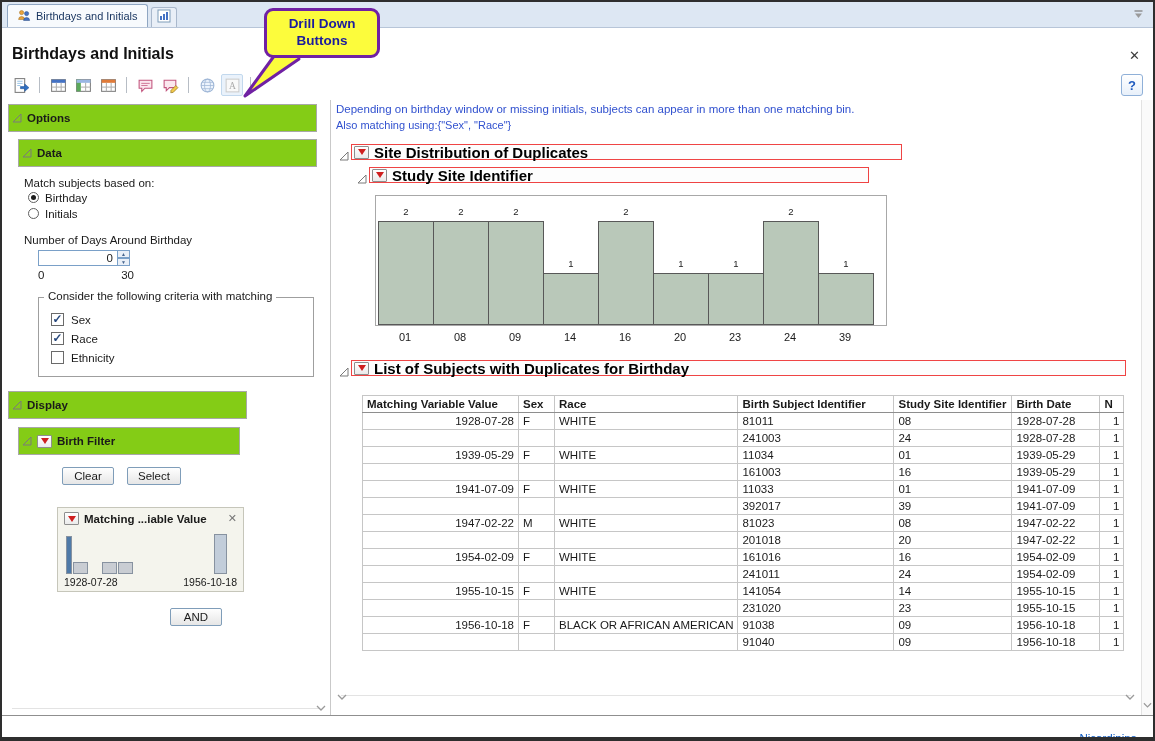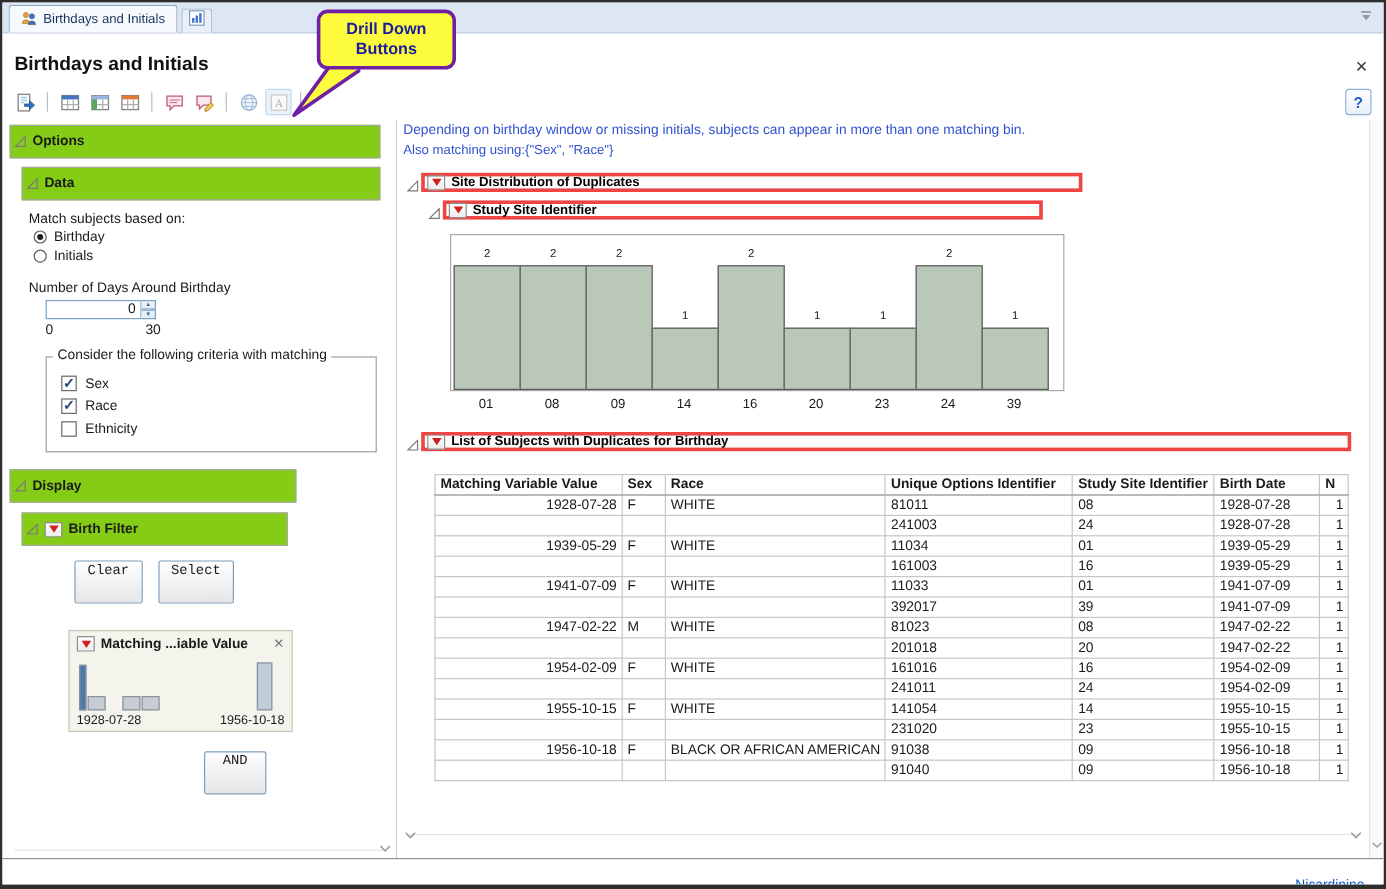--- a/index.html
+++ b/index.html
@@ -78,38 +78,38 @@
   .spin { width:12px; display:flex; flex-direction:column; }
   .spin div { flex:1; border:1px solid #7aa0c8; border-left:none; background:#e9eff7;
     font-size:5px; line-height:6px; text-align:center; color:#47668f; cursor:pointer; }
   .rangerow { width:96px; margin:3px 0 0 36px; display:flex; justify-content:space-between; }
   .groupbox { margin:16px 16px 0 36px; border:1px solid #9f9f9f; padding:12px 10px 9px 12px; position:relative; }
   .groupbox .legend { position:absolute; top:-8px; left:5px; background:#fff; padding:0 4px; white-space:nowrap; }
   .checkrow { display:flex; align-items:center; height:19px; cursor:pointer; }
   .cbox { width:13px; height:13px; border:1px solid #6a6a6a; background:#fff; margin-right:7px;
     font-size:12px; line-height:11px; font-weight:bold; color:#26477c; text-align:center; flex:none; }
   .btnrow { display:flex; gap:13px; margin:12px 0 0 60px; }
-  .jbtn { height:36px; min-width:52px; padding:0 10px; border:1px solid #7f9db9; border-radius:2px;
+  .jbtn { height:18px; min-width:52px; padding:0 10px; border:1px solid #7f9db9; border-radius:2px;
     background:linear-gradient(#fefefe,#e6e6e6); font-size:11.5px; text-align:center;
-    line-height:16px; cursor:pointer;font-family:Liberation Mono, monospace; }
+    line-height:16px; cursor:pointer; }
   .filtercard { margin:22px 0 0 55px; width:187px; background:#f4f4ed; border:1px solid #c6c6ba;
     padding:4px 6px 3px 6px; }
   .fc-title { display:flex; align-items:center; }
   .fc-title b { font-size:11.5px; }
   .fc-x { margin-left:auto; color:#777; font-size:11px; cursor:pointer; }
   .minihist { position:relative; height:44px; margin-top:5px; }
   .minihist .mbar { position:absolute; bottom:0; border:1px solid #8792a0; cursor:pointer; }
   .fc-labels { display:flex; justify-content:space-between; font-size:10.5px; margin-top:2px; }
   .andbtn { margin:16px 0 0 60px;justify-content:center; }
   
   .note1 { position:absolute; left:5px; top:3px; font-size:11.5px; color:#3151cf; }
   .note2 { position:absolute; left:5px; top:19px; font-size:11px; color:#3151cf; }
   .m-disc { position:absolute; cursor:pointer; }
-  .hdrbox { position:absolute; height:16px; border:3px solid #ef4444; background:#fdfdfd;
-    display:flex; align-items:center; padding-left:2px; font-size:11px; cursor:pointer; }
+  .hdrbox { position:absolute; height:16px; border:1px solid #ef4444; background:#fdfdfd;
+    display:flex; align-items:center; padding-left:2px; font-size:15px; cursor:pointer; }
   #chart-frame { position:absolute; left:44px; top:95px; width:512px; height:131px;
     border:1px solid #a8a8a8; }
   #bars { position:absolute; left:2px; bottom:0; display:flex; align-items:flex-end; }
   .hbar { width:56px; background:#b9c8b9; border:1px solid #585858; }
   .hcount { position:absolute; font-size:9.5px; color:#222; transform:translateX(-50%); }
   .hxlab { position:absolute; top:231px; font-size:11px; color:#1a1a1a; transform:translateX(-50%); }
   
   #dup-table { position:absolute; left:31px; top:295px; border-collapse:collapse;
     font-size:11.5px; color:#1a1a1a; }
   #dup-table th, #dup-table td { border:1px solid #c6c6c6; padding:1px 4px; height:17px;
@@ -455,21 +455,21 @@
         <col style="width:156px">
           <col style="width:118px">
           <col style="width:88px">
           <col style="width:24px">
       </colgroup>
       <thead>
           <tr id="thead-row">
             <th>Matching Variable Value</th>
             <th>Sex</th>
             <th>Race</th>
-            <th>Unique Options Identifier</th>
+            <th>Birth Subject Identifier</th>
             <th>Study Site Identifier</th>
             <th>Birth Date</th>
             <th>N</th>
           </tr>
         </thead>
       <tbody id="tbody">
           <tr>
             <td class="r">1928-07-28</td>
             <td>F</td>
             <td>WHITE</td>

